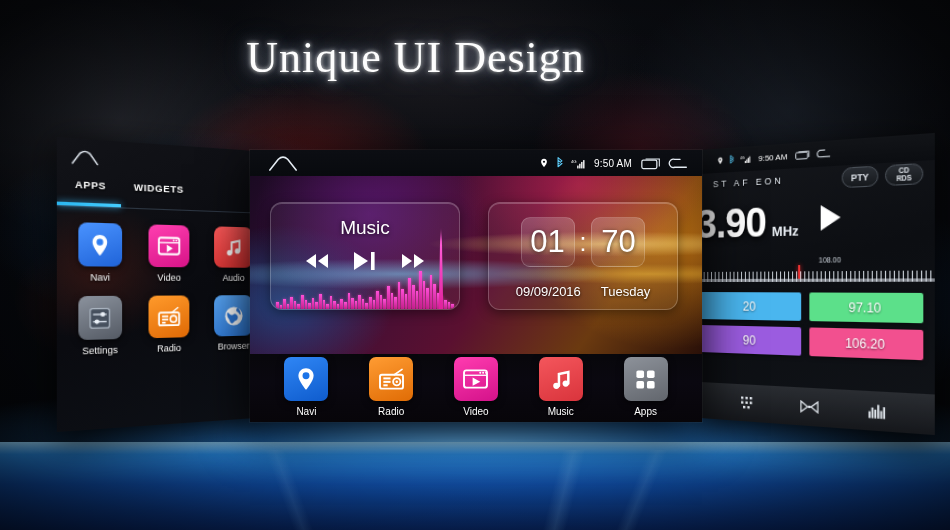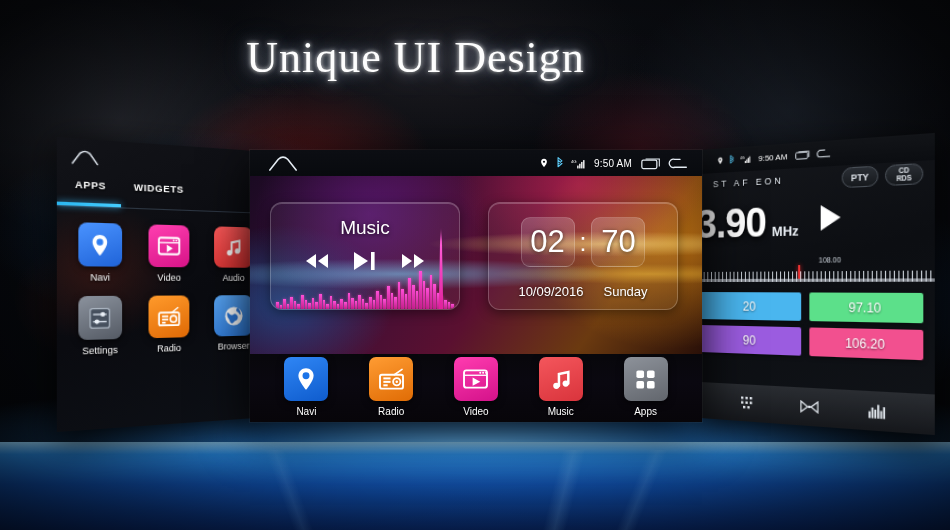--- a/index.html
+++ b/index.html
@@ -700,27 +700,27 @@
             <i style="height: 13px;"></i>
             <i style="height: 9px;"></i>
             <i style="height: 7px;"></i>
             <i style="height: 5px;"></i>
           </div>
         <div class="w-tower"></div>
       </div>
 
       <div class="c-widget" id="widget-clock">
         <div class="w-clock-row">
-          <div class="w-digit">02</div>
+          <div class="w-digit">01</div>
           <div class="w-colon">:</div>
           <div class="w-digit">70</div>
         </div>
         <div class="w-clock-meta">
-          <span>10/09/2016</span>
-          <span>Sunday</span>
+          <span>09/09/2016</span>
+          <span>Tuesday</span>
         </div>
       </div>
 
       <div class="c-dock">
 
         <div class="dock-item">
           <div class="tile" style="background:linear-gradient(160deg,#2f86f5,#0f5ccd)">
             <svg viewBox="0 0 24 24" width="26" height="26">
               <path d="M12 2c-4 0-7 3-7 7 0 5 7 13 7 13s7-8 7-13c0-4-3-7-7-7z" fill="#fff"></path>
               <circle cx="12" cy="9" r="3.2" fill="#1a73e8"></circle>

